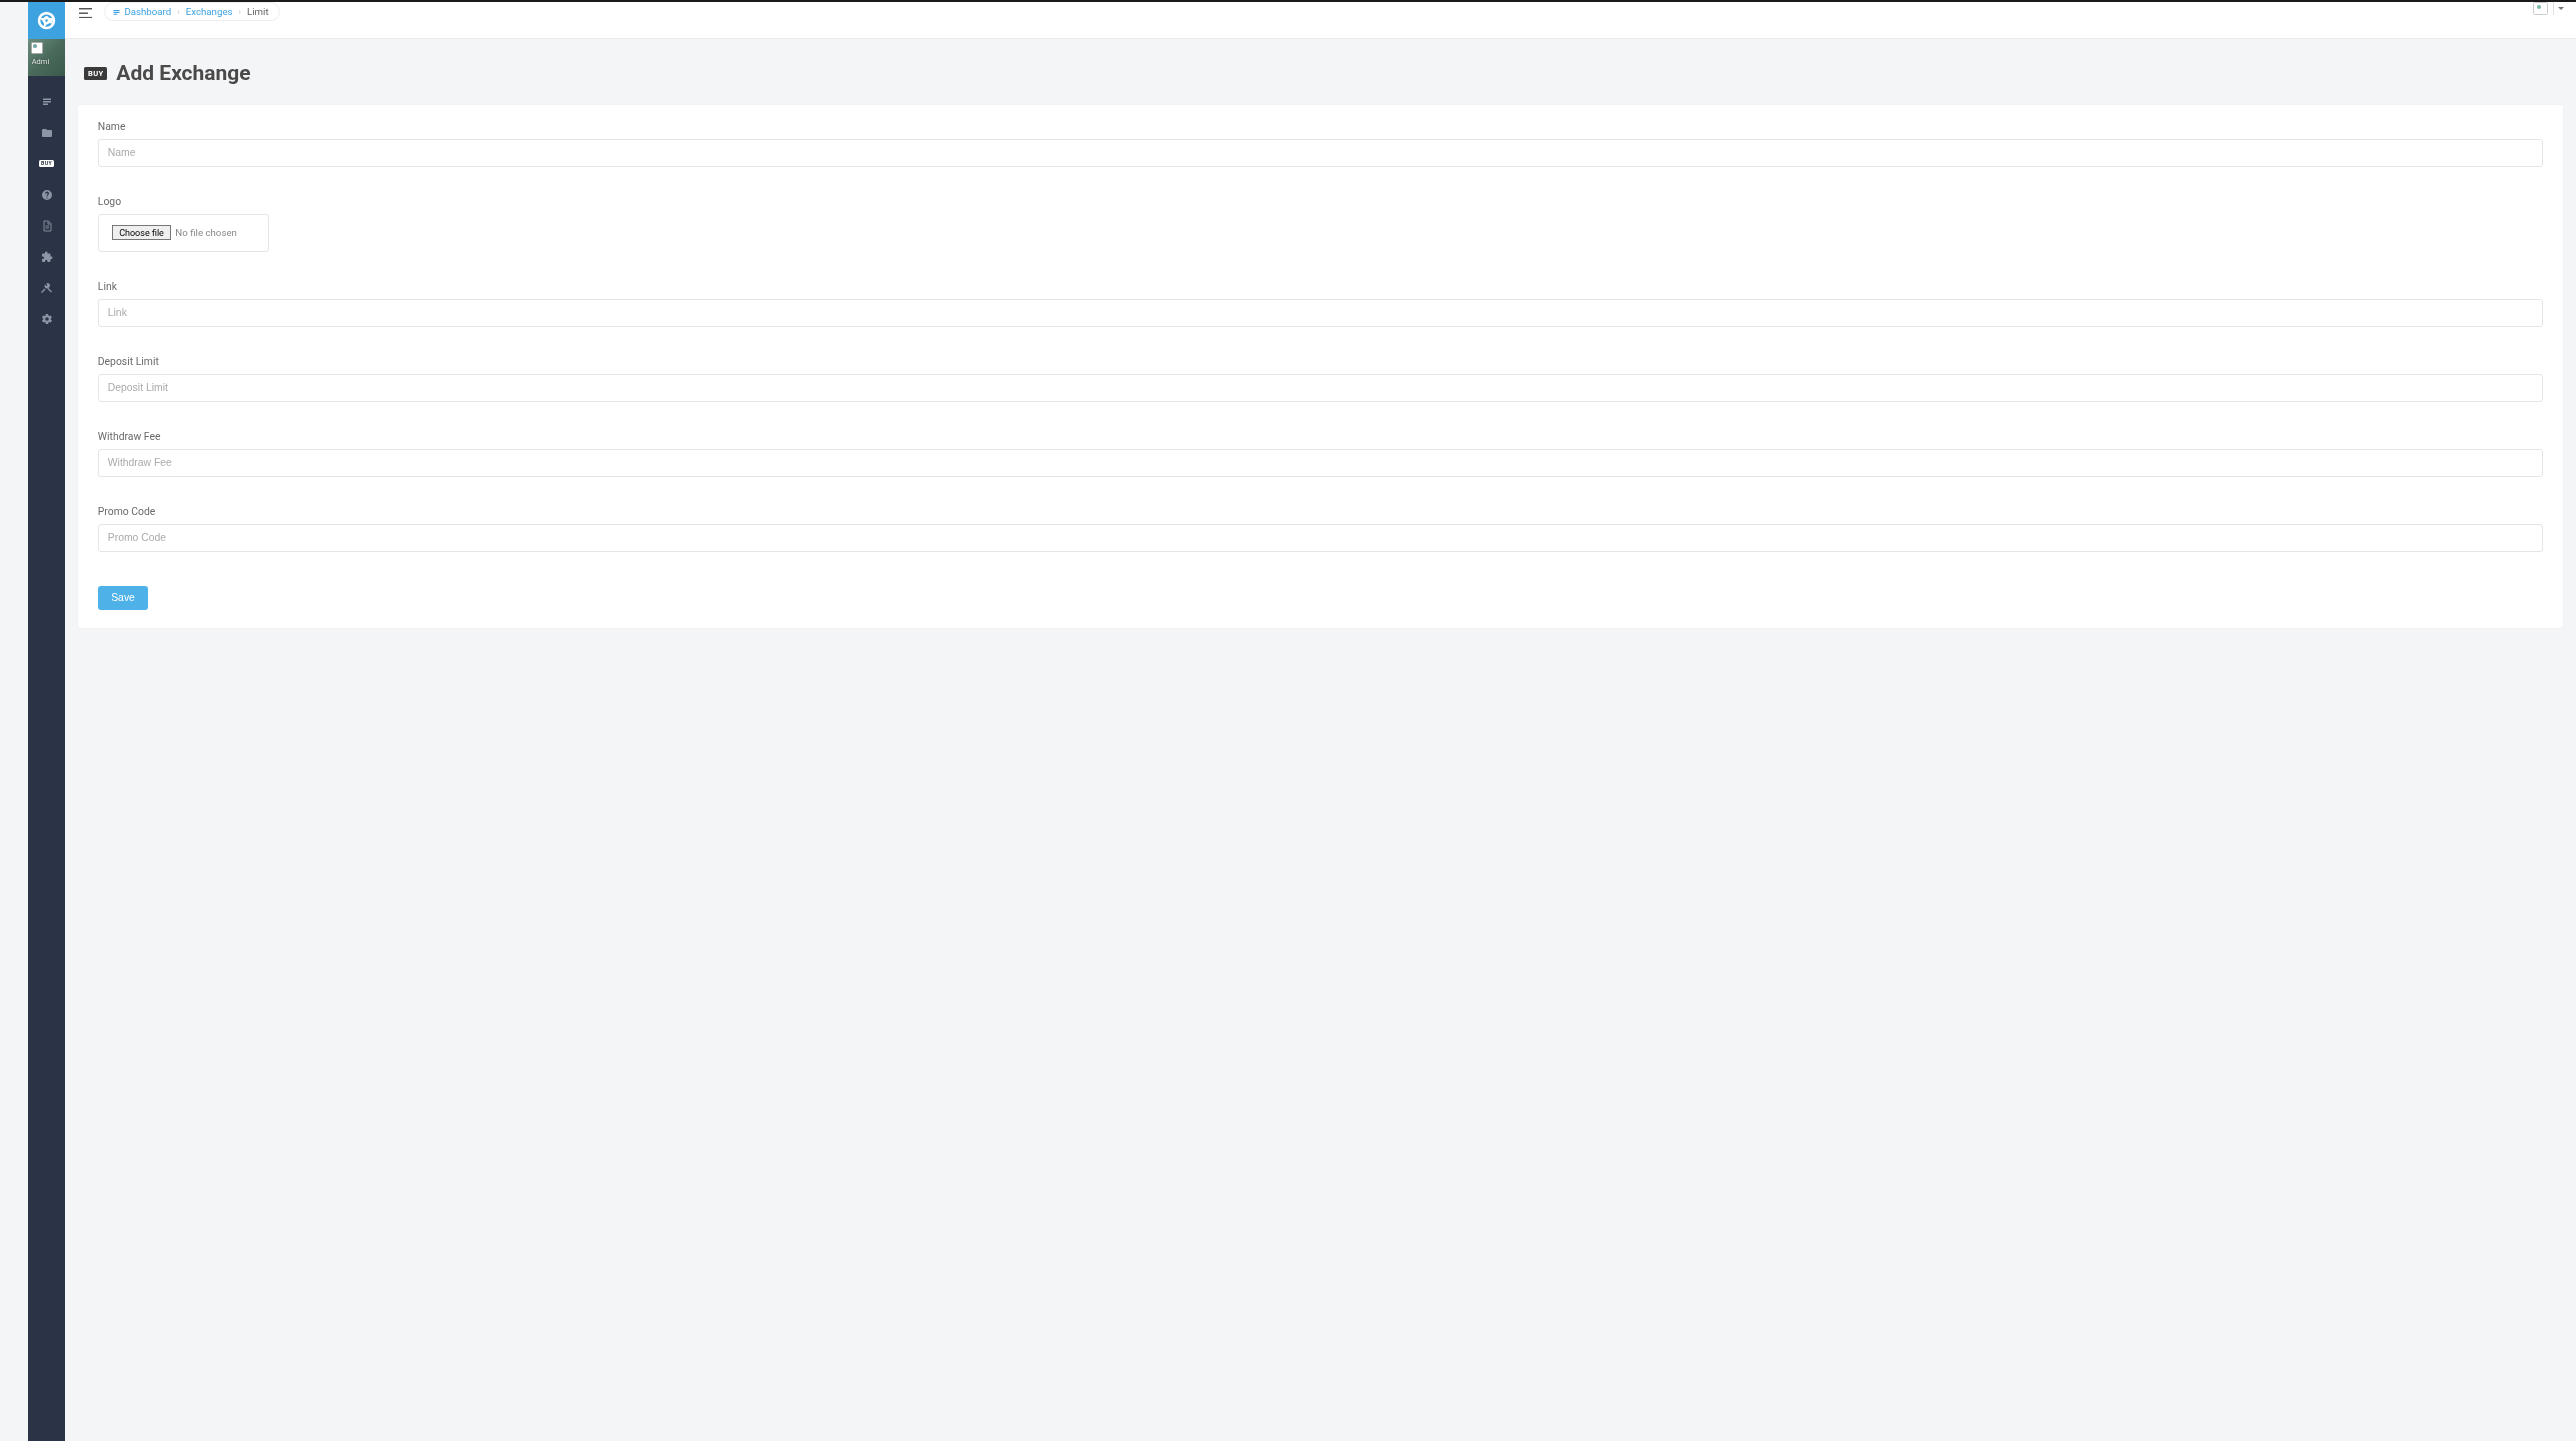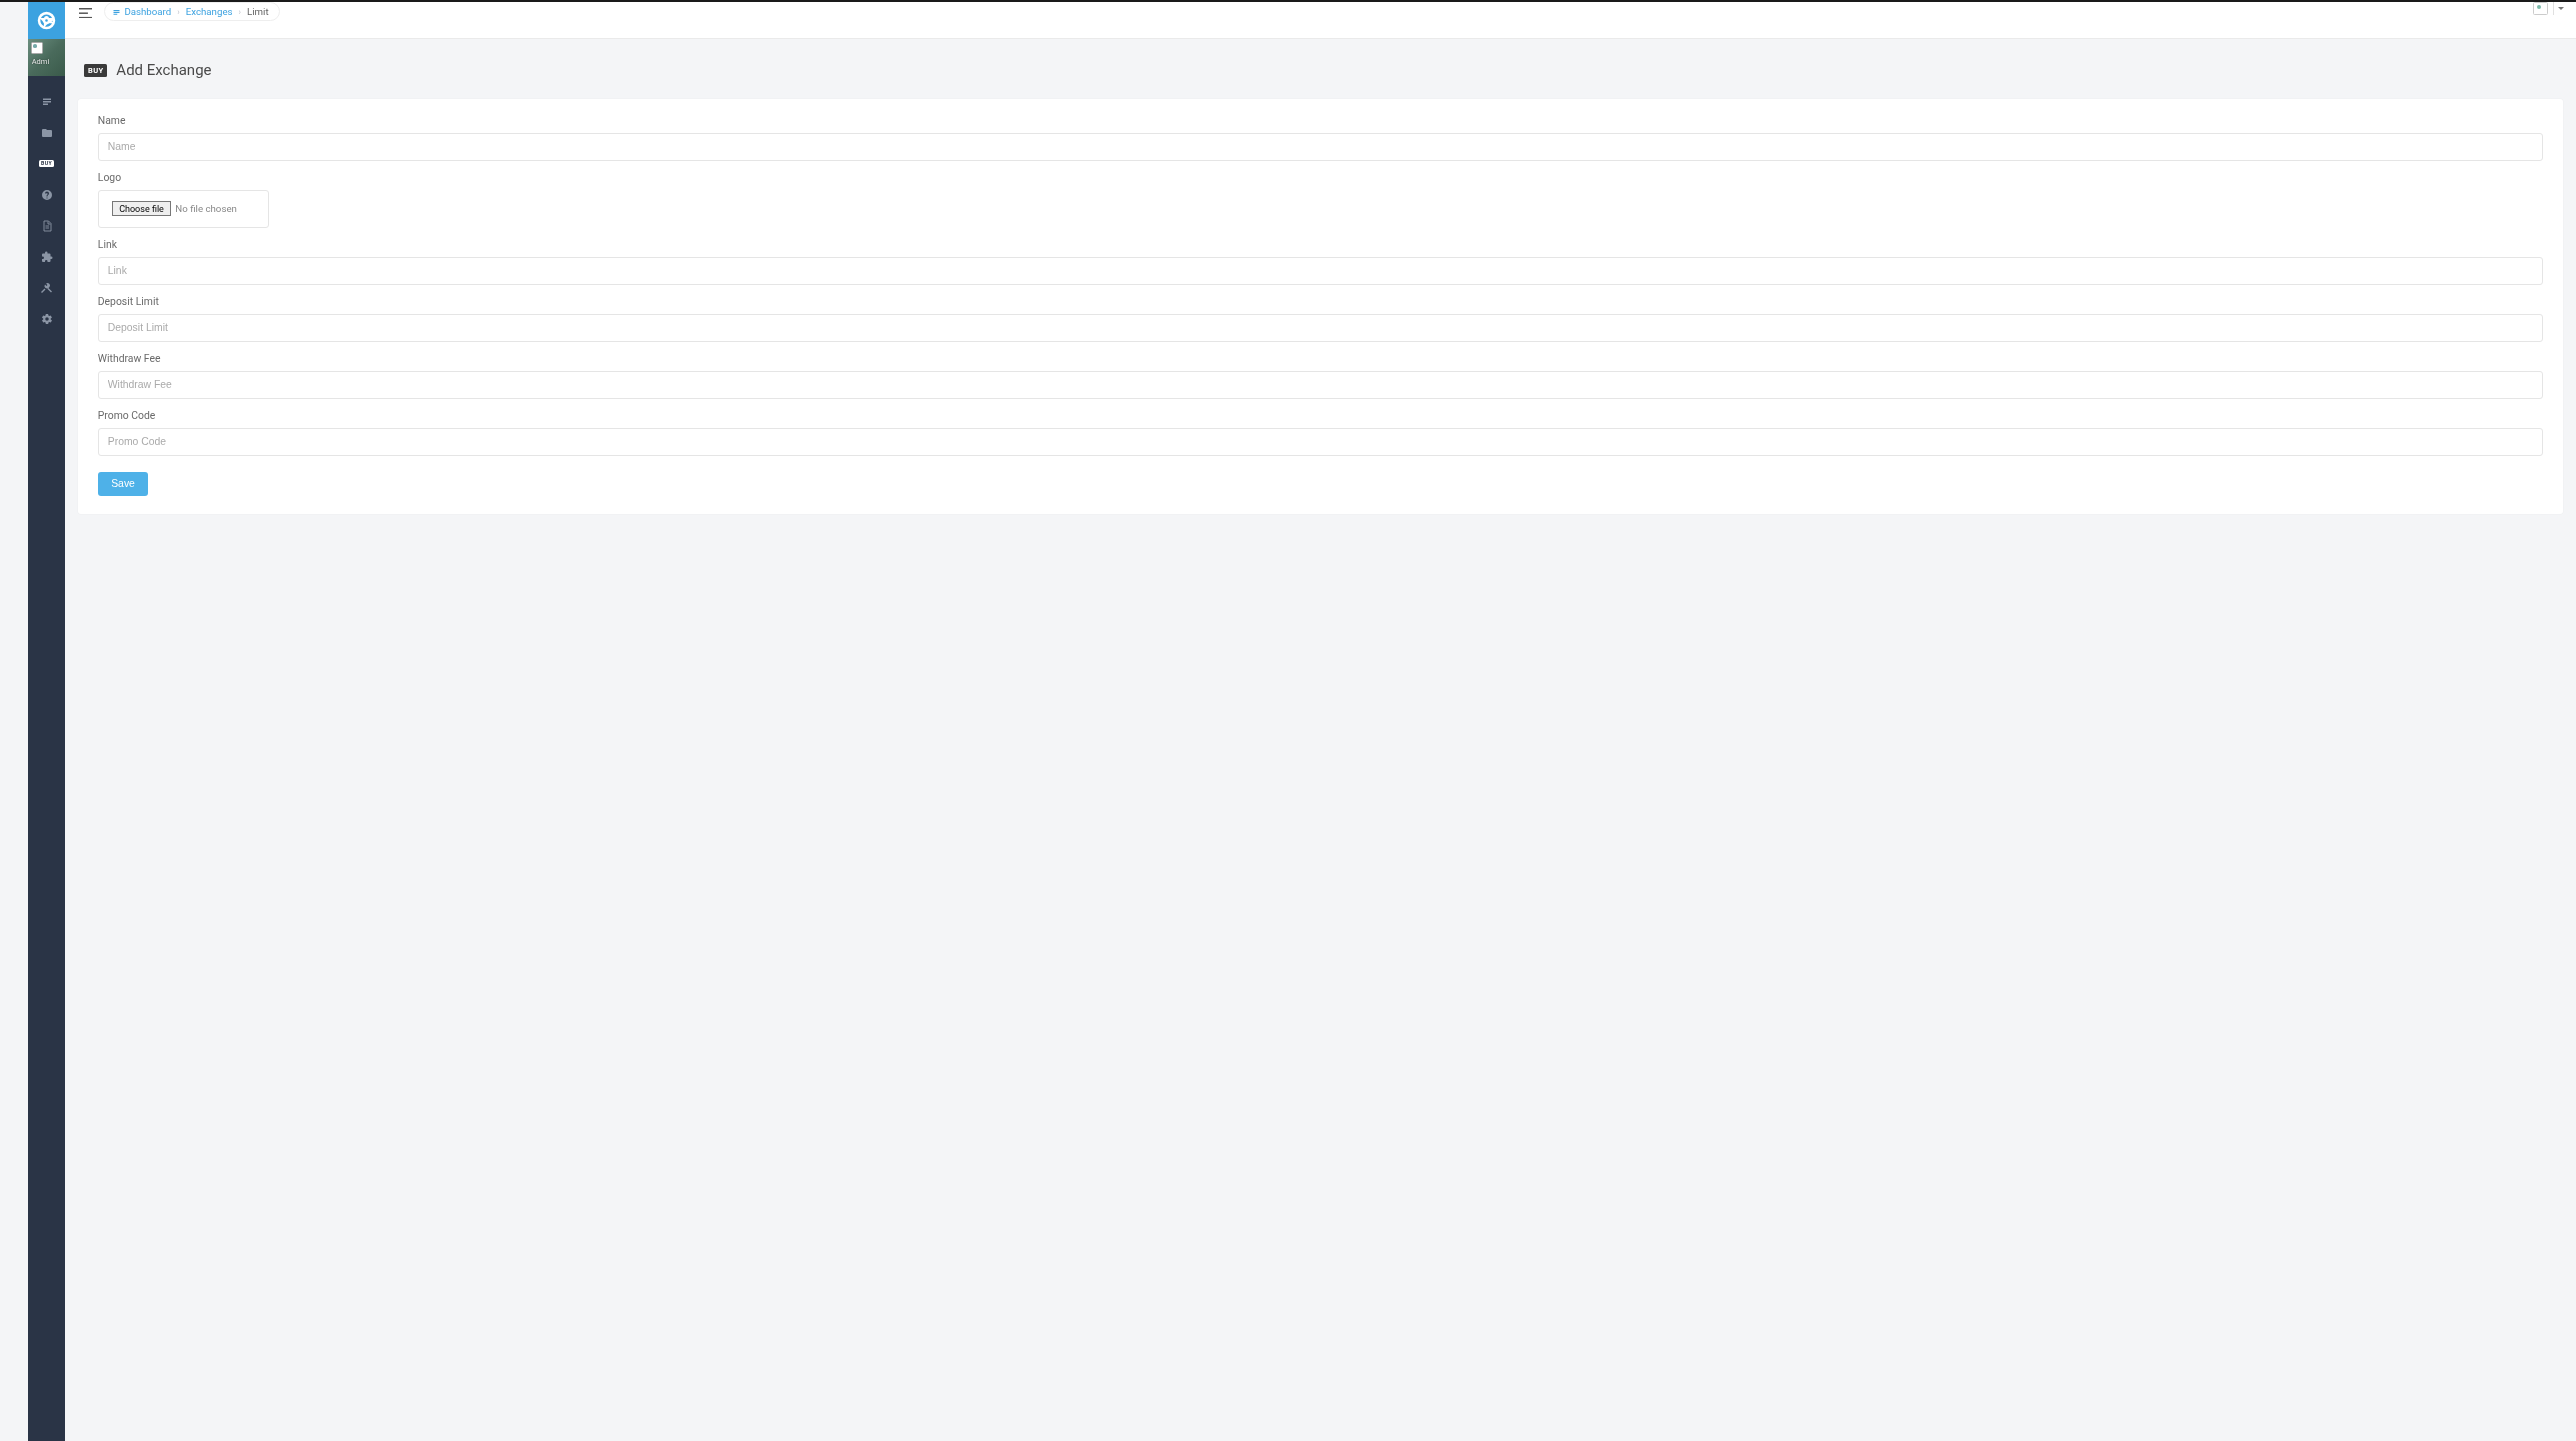--- a/index.html
+++ b/index.html
@@ -190,32 +190,32 @@
 .page-header .buy-badge-lg {
   background: #3a3a3a;
   color: #fff;
   font-size: 7.5px;
   font-weight: 700;
   letter-spacing: 0.4px;
   padding: 2.2px 3.7px;
   border-radius: 1.5px;
 }
 .page-title {
-  font-size: 15px;
-  font-weight: 400;
+  font-size: 21px;
+  font-weight: 700;
   color: #4a4a4a;
 }
 .card {
   background: #fff;
   margin: 0 13.4px 18px;
   border-radius: 3px;
   padding: 15px 19.4px 18px;
   box-shadow: 0 0 0 0.7px rgba(0,0,0,0.02);
 }
-.form-group { margin-bottom: 10px; }
+.form-group { margin-bottom: 28px; }
 .form-label {
   display: block;
   color: #6a6a6a;
   font-size: 10.4px;
   margin-bottom: 6px;
 }
 .form-input {
   width: 100%;
   height: 28px;
   border: 0.7px solid #e5e5e5;

